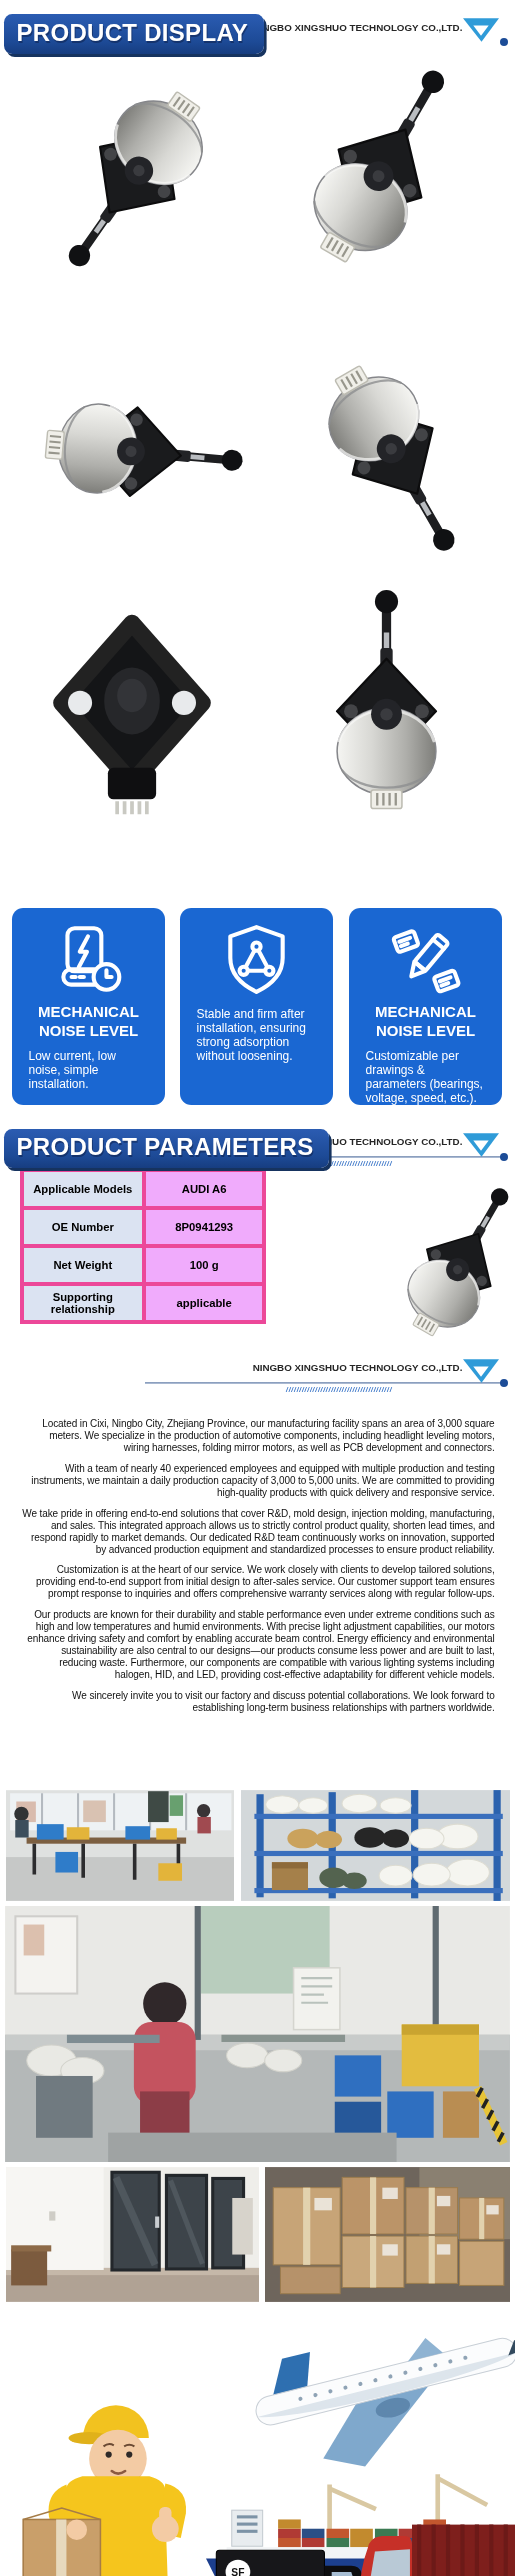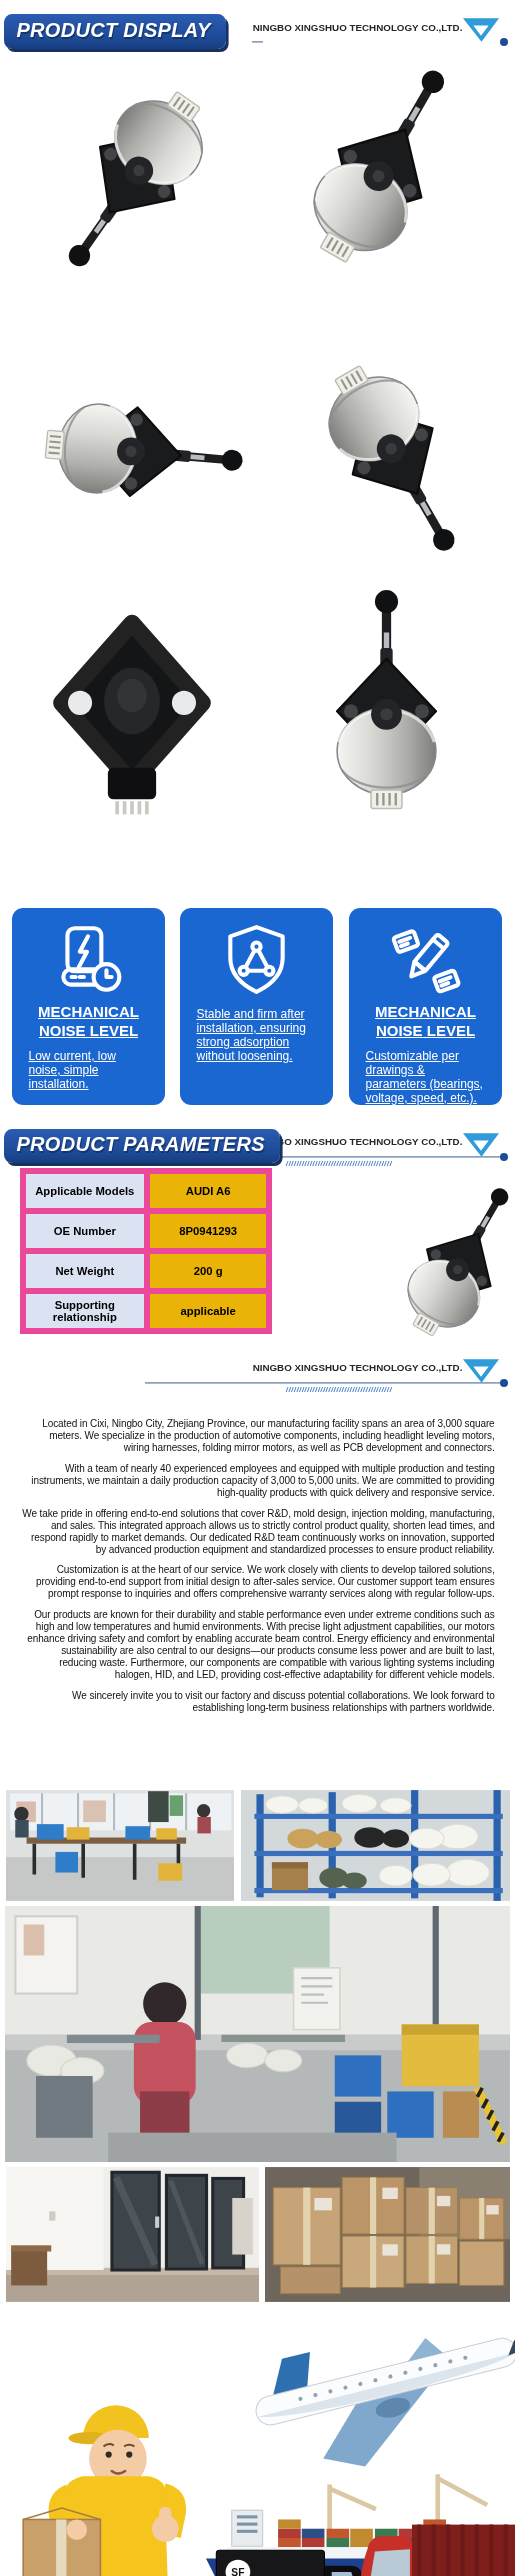--- a/index.html
+++ b/index.html
@@ -4,52 +4,52 @@
 <style>
   html,body{margin:0;padding:0;background:#fff;}
   #page{position:relative;width:515px;height:2753px;background:#fff;overflow:hidden;
         font-family:"Liberation Sans",sans-serif;}
 
   
   .sec-hdr{position:absolute;left:0;width:515px;height:64px;}
   .badge{position:absolute;left:4.1px;top:5.2px;z-index:2;
          background:linear-gradient(180deg,#2b5cb2 0%,#1d4a96 70%,#173d80 100%);
          border-radius:8.2px;box-shadow:2.6px 3.1px 0 #16335f;padding:4.1px 15.5px 7.2px 12.4px;}
-  .badge-text{font-size:20px;font-weight:bold;font-style:italic;color:#fff;
+  .badge-text{font-size:24px;font-weight:bold;color:#fff;
               letter-spacing:0.3px;white-space:nowrap;text-shadow:1px 1.5px 0.5px rgba(10,25,60,.45);}
   .hline{position:absolute;top:32px;height:2.1px;right:13.4px;z-index:0;
          background:linear-gradient(180deg,#7d93b5,#b8c5da);}
   .company{position:absolute;left:234px;width:247px;top:12.4px;text-align:center;
            font-weight:bold;font-size:9.8px;color:#262626;letter-spacing:0;}
   .slashes{position:absolute;left:286px;top:36px;font-style:italic;font-weight:bold;
            font-size:6.7px;letter-spacing:0.8px;color:#2d6cc4;white-space:nowrap;}
   .hlogo{position:absolute;right:15.5px;top:8.2px;z-index:3;}
   .hdot{position:absolute;right:7.2px;top:29px;width:8.2px;height:8.2px;border-radius:50%;
         background:#1c4c97;z-index:3;}
   .hdr-display .hline{left:223px;}
   .hdr-params  .hline{left:258px;}
   .hdr-about   .hline{left:145px;}
 
   
   .photo{position:absolute;background:#fff;}
   .photo svg{display:block;}
 
   
   .card{position:absolute;top:908px;width:153px;height:197px;border-radius:11.3px;
-        background:#1a67d2;color:#fff;text-decoration:underline;}
+        background:#1a67d2;color:#fff;}
   .card .cicon{display:block;margin:13.4px auto 0;}
   .card .ctitle{text-align:center;font-size:15px;font-weight:bold;line-height:19px;margin-top:4.1px;}
   .card .cdesc{margin:8.2px 15.5px 0 16.5px;font-size:12px;line-height:14px;font-weight:normal;}
 
   
   .ptable{position:absolute;left:19.6px;top:1168px;border-collapse:collapse;}
-  .ptable td{border:6px solid #ec4899;font-size:11.3px;font-weight:bold;color:#000;
+  .ptable td{border:4px solid #ec4899;font-size:11.3px;font-weight:bold;color:#000;
              text-align:center;vertical-align:middle;height:34px;}
   .ptable td.lbl{width:106px;background:#dbe3f2;padding:0 6.2px;}
-  .ptable td.val{width:106px;background:#eab308;padding:0 5.2px;}
+  .ptable td.val{width:106px;background:#f0abfc;padding:0 5.2px;}
 
   
   .about{position:absolute;left:21.6px;top:1418px;width:473px;font-size:10px;
          line-height:12px;color:#111;letter-spacing:-0.1px;}
   .about p{margin:0 0 8.8px 0;text-align:right;}
 </style>
 </head>
 <body>
 
 <div id="page">
@@ -210,21 +210,21 @@
       <tr>
         <td class="lbl">Applicable Models</td>
         <td class="val">AUDI A6</td>
       </tr>
       <tr>
         <td class="lbl">OE Number</td>
         <td class="val">8P0941293</td>
       </tr>
       <tr>
         <td class="lbl">Net Weight</td>
-        <td class="val">200 g</td>
+        <td class="val">100 g</td>
       </tr>
       <tr>
         <td class="lbl">Supporting relationship</td>
         <td class="val">applicable</td>
       </tr>
     </tbody>
   </table>
 
   <div class="photo" style="left:384px;top:1175px">
     <svg width="131" height="185" viewBox="0 0 255 360">

